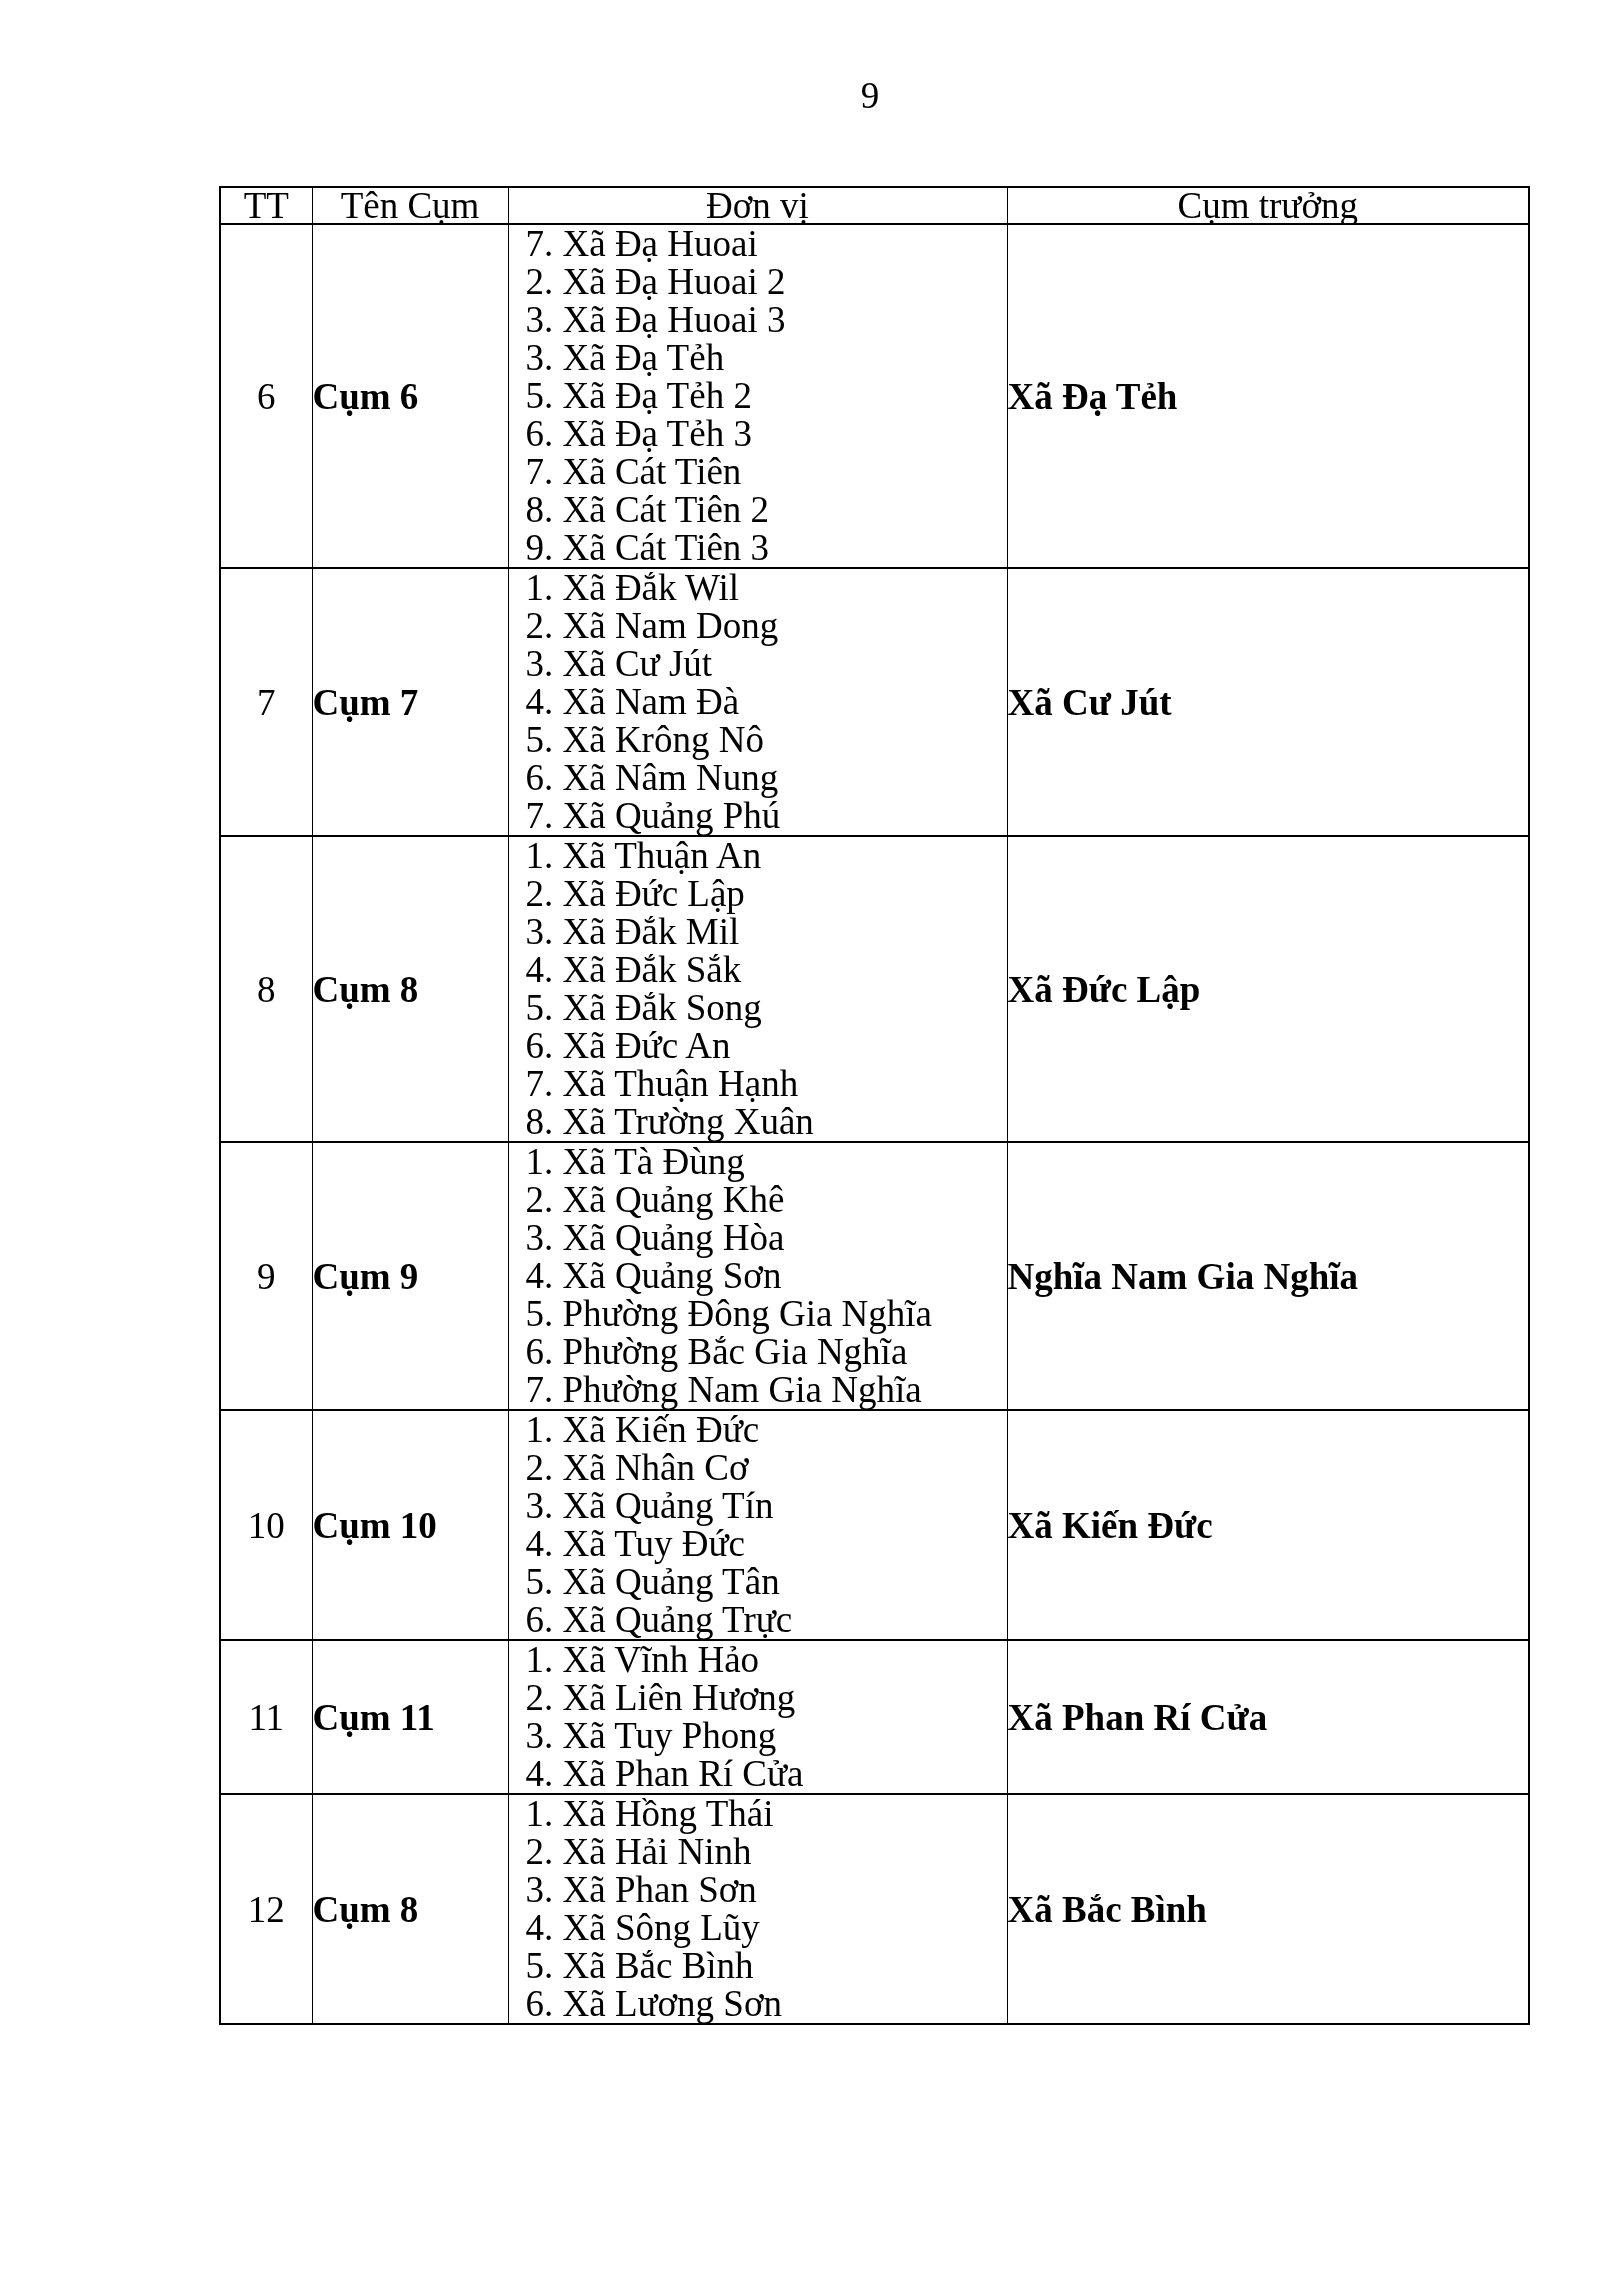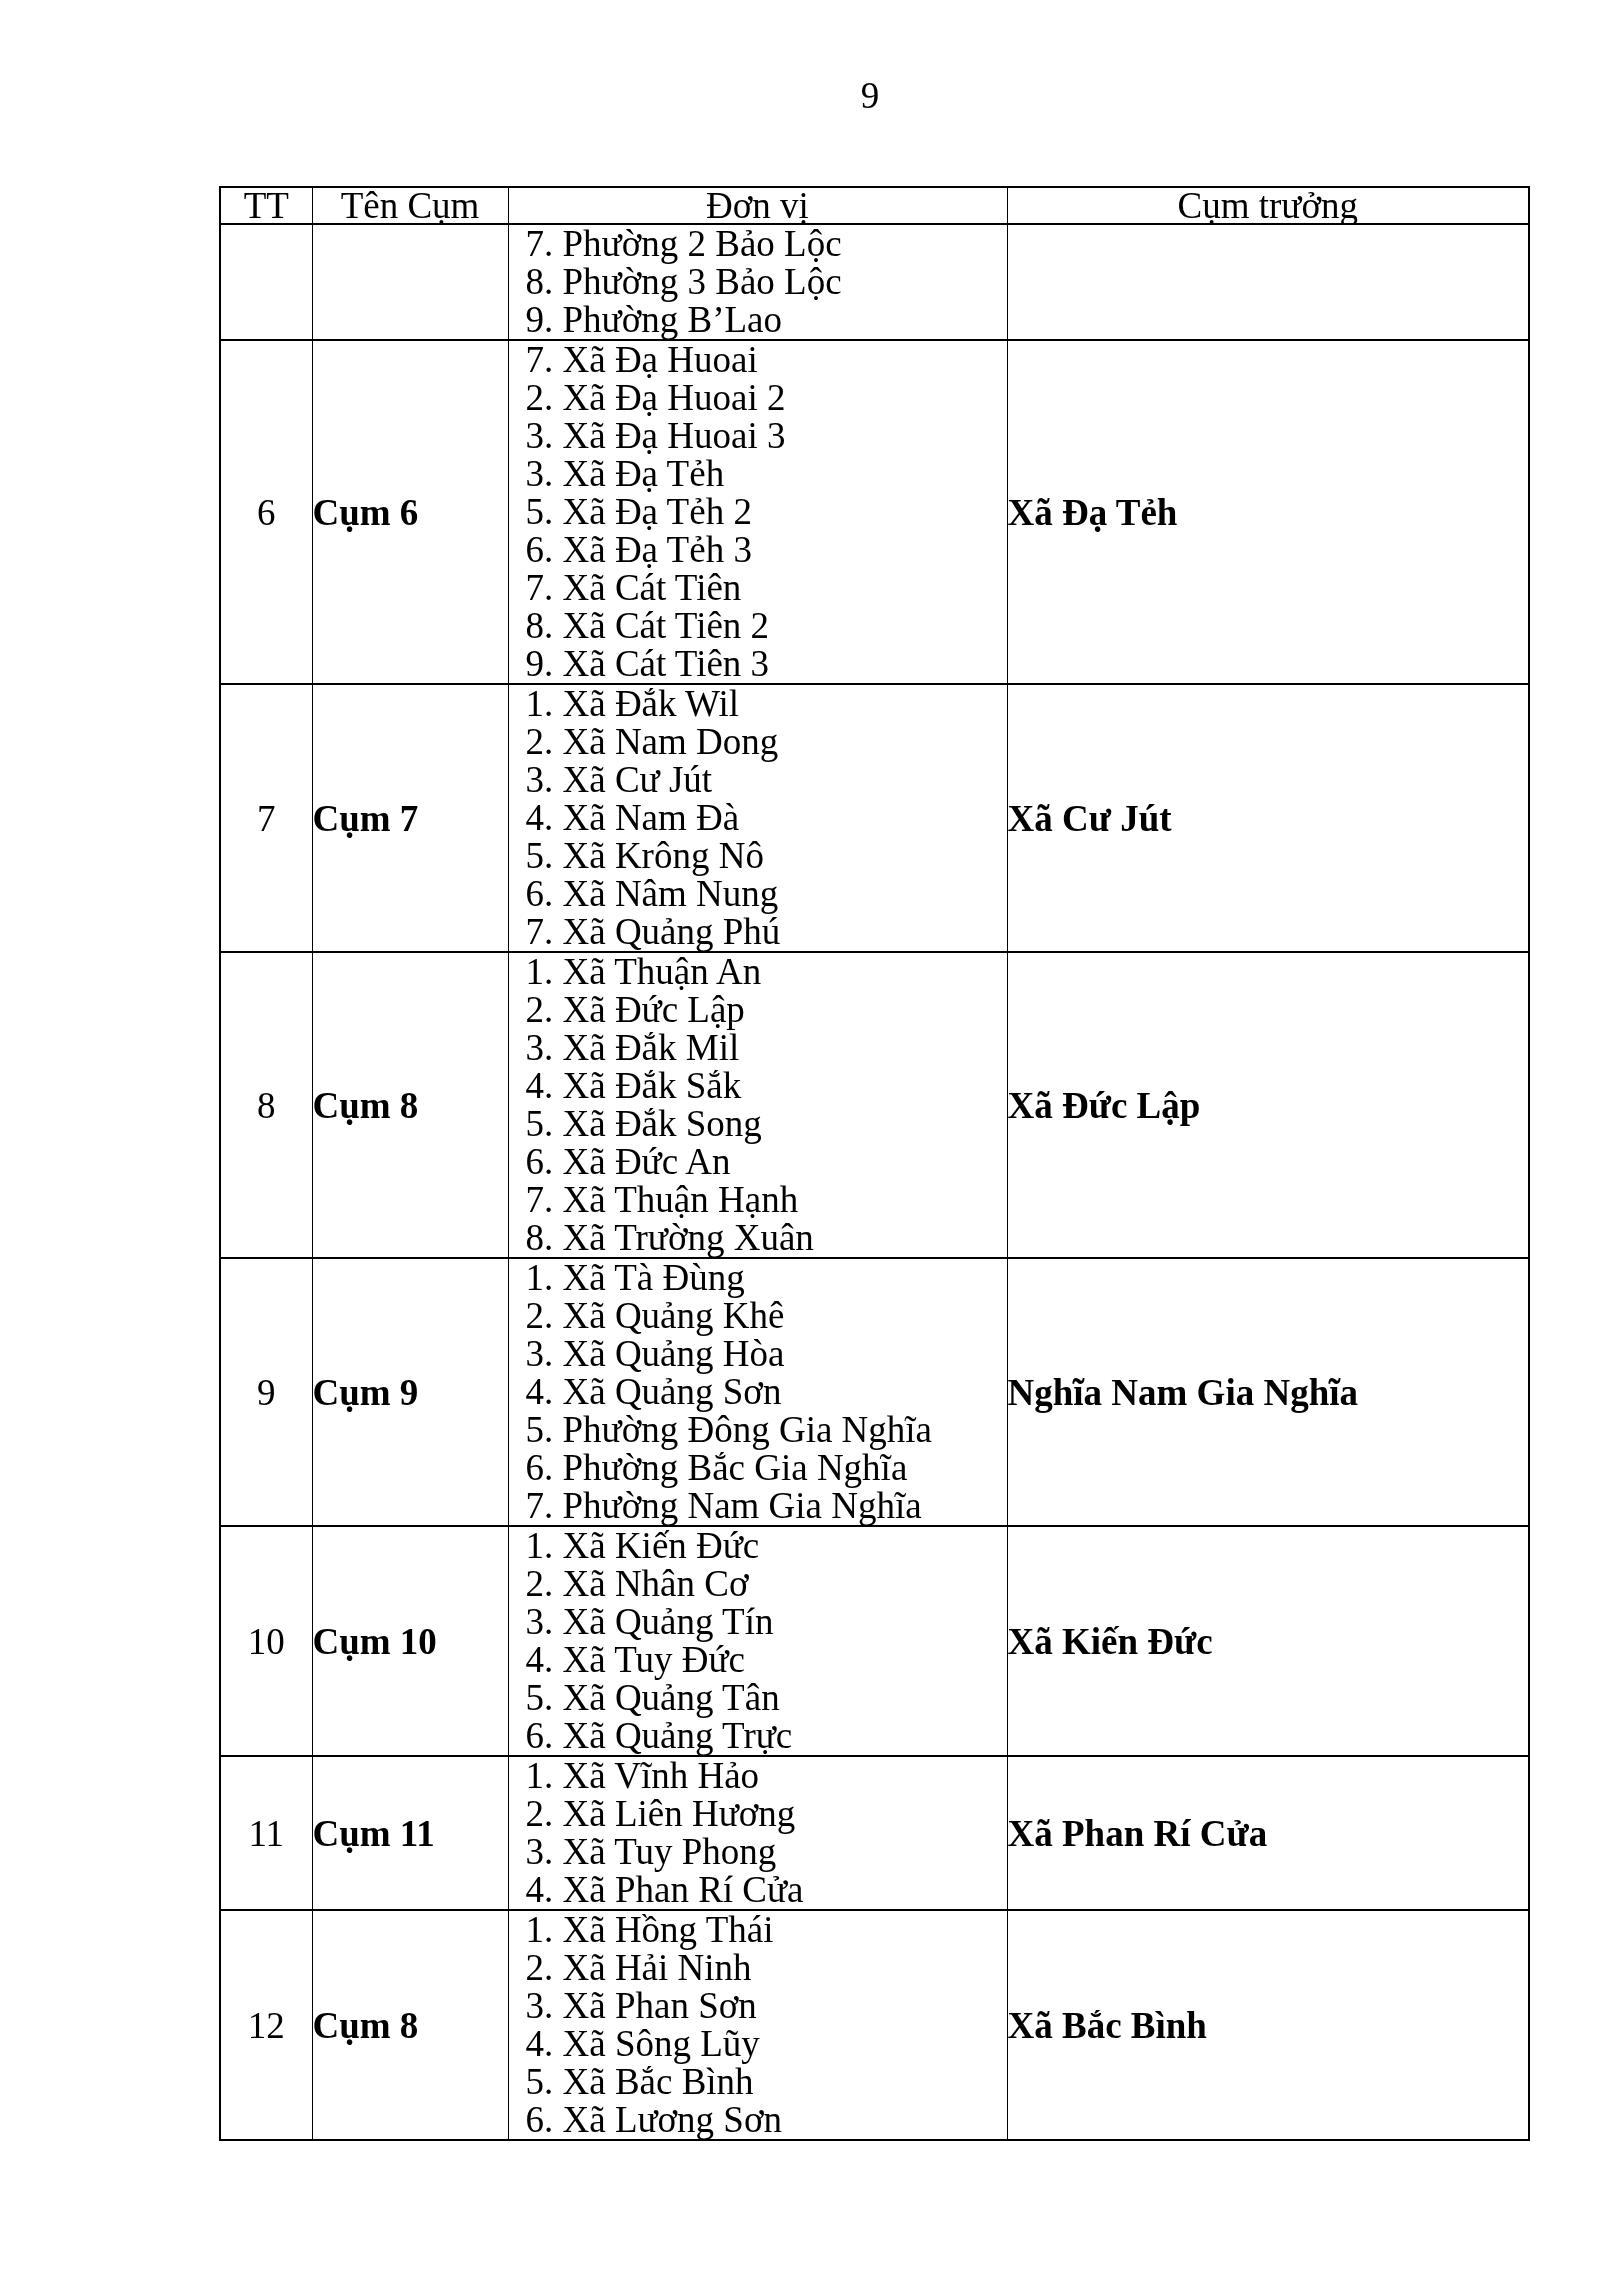--- a/index.html
+++ b/index.html
@@ -86,30 +86,20 @@
     </colgroup>
     <thead>
       <tr>
         <th>TT</th>
         <th>Tên Cụm</th>
         <th>Đơn vị</th>
         <th>Cụm trưởng</th>
       </tr>
     </thead>
     <tbody>
-        <tr>
-      <td class="tt-cell"></td>
-      <td class="ten-cum-cell"></td>
-      <td class="don-vi-cell">
-            <div class="unit-line">7. Phường 2 Bảo Lộc</div>
-            <div class="unit-line">8. Phường 3 Bảo Lộc</div>
-            <div class="unit-line">9. Phường B’Lao</div>
-          </td>
-      <td class="cum-truong-cell"></td>
-    </tr>
         <tr>
       <td class="tt-cell">6</td>
       <td class="ten-cum-cell">Cụm 6</td>
       <td class="don-vi-cell">
             <div class="unit-line">7. Xã Đạ Huoai</div>
             <div class="unit-line">2. Xã Đạ Huoai 2</div>
             <div class="unit-line">3. Xã Đạ Huoai 3</div>
             <div class="unit-line">3. Xã Đạ Tẻh</div>
             <div class="unit-line">5. Xã Đạ Tẻh 2</div>
             <div class="unit-line">6. Xã Đạ Tẻh 3</div>

